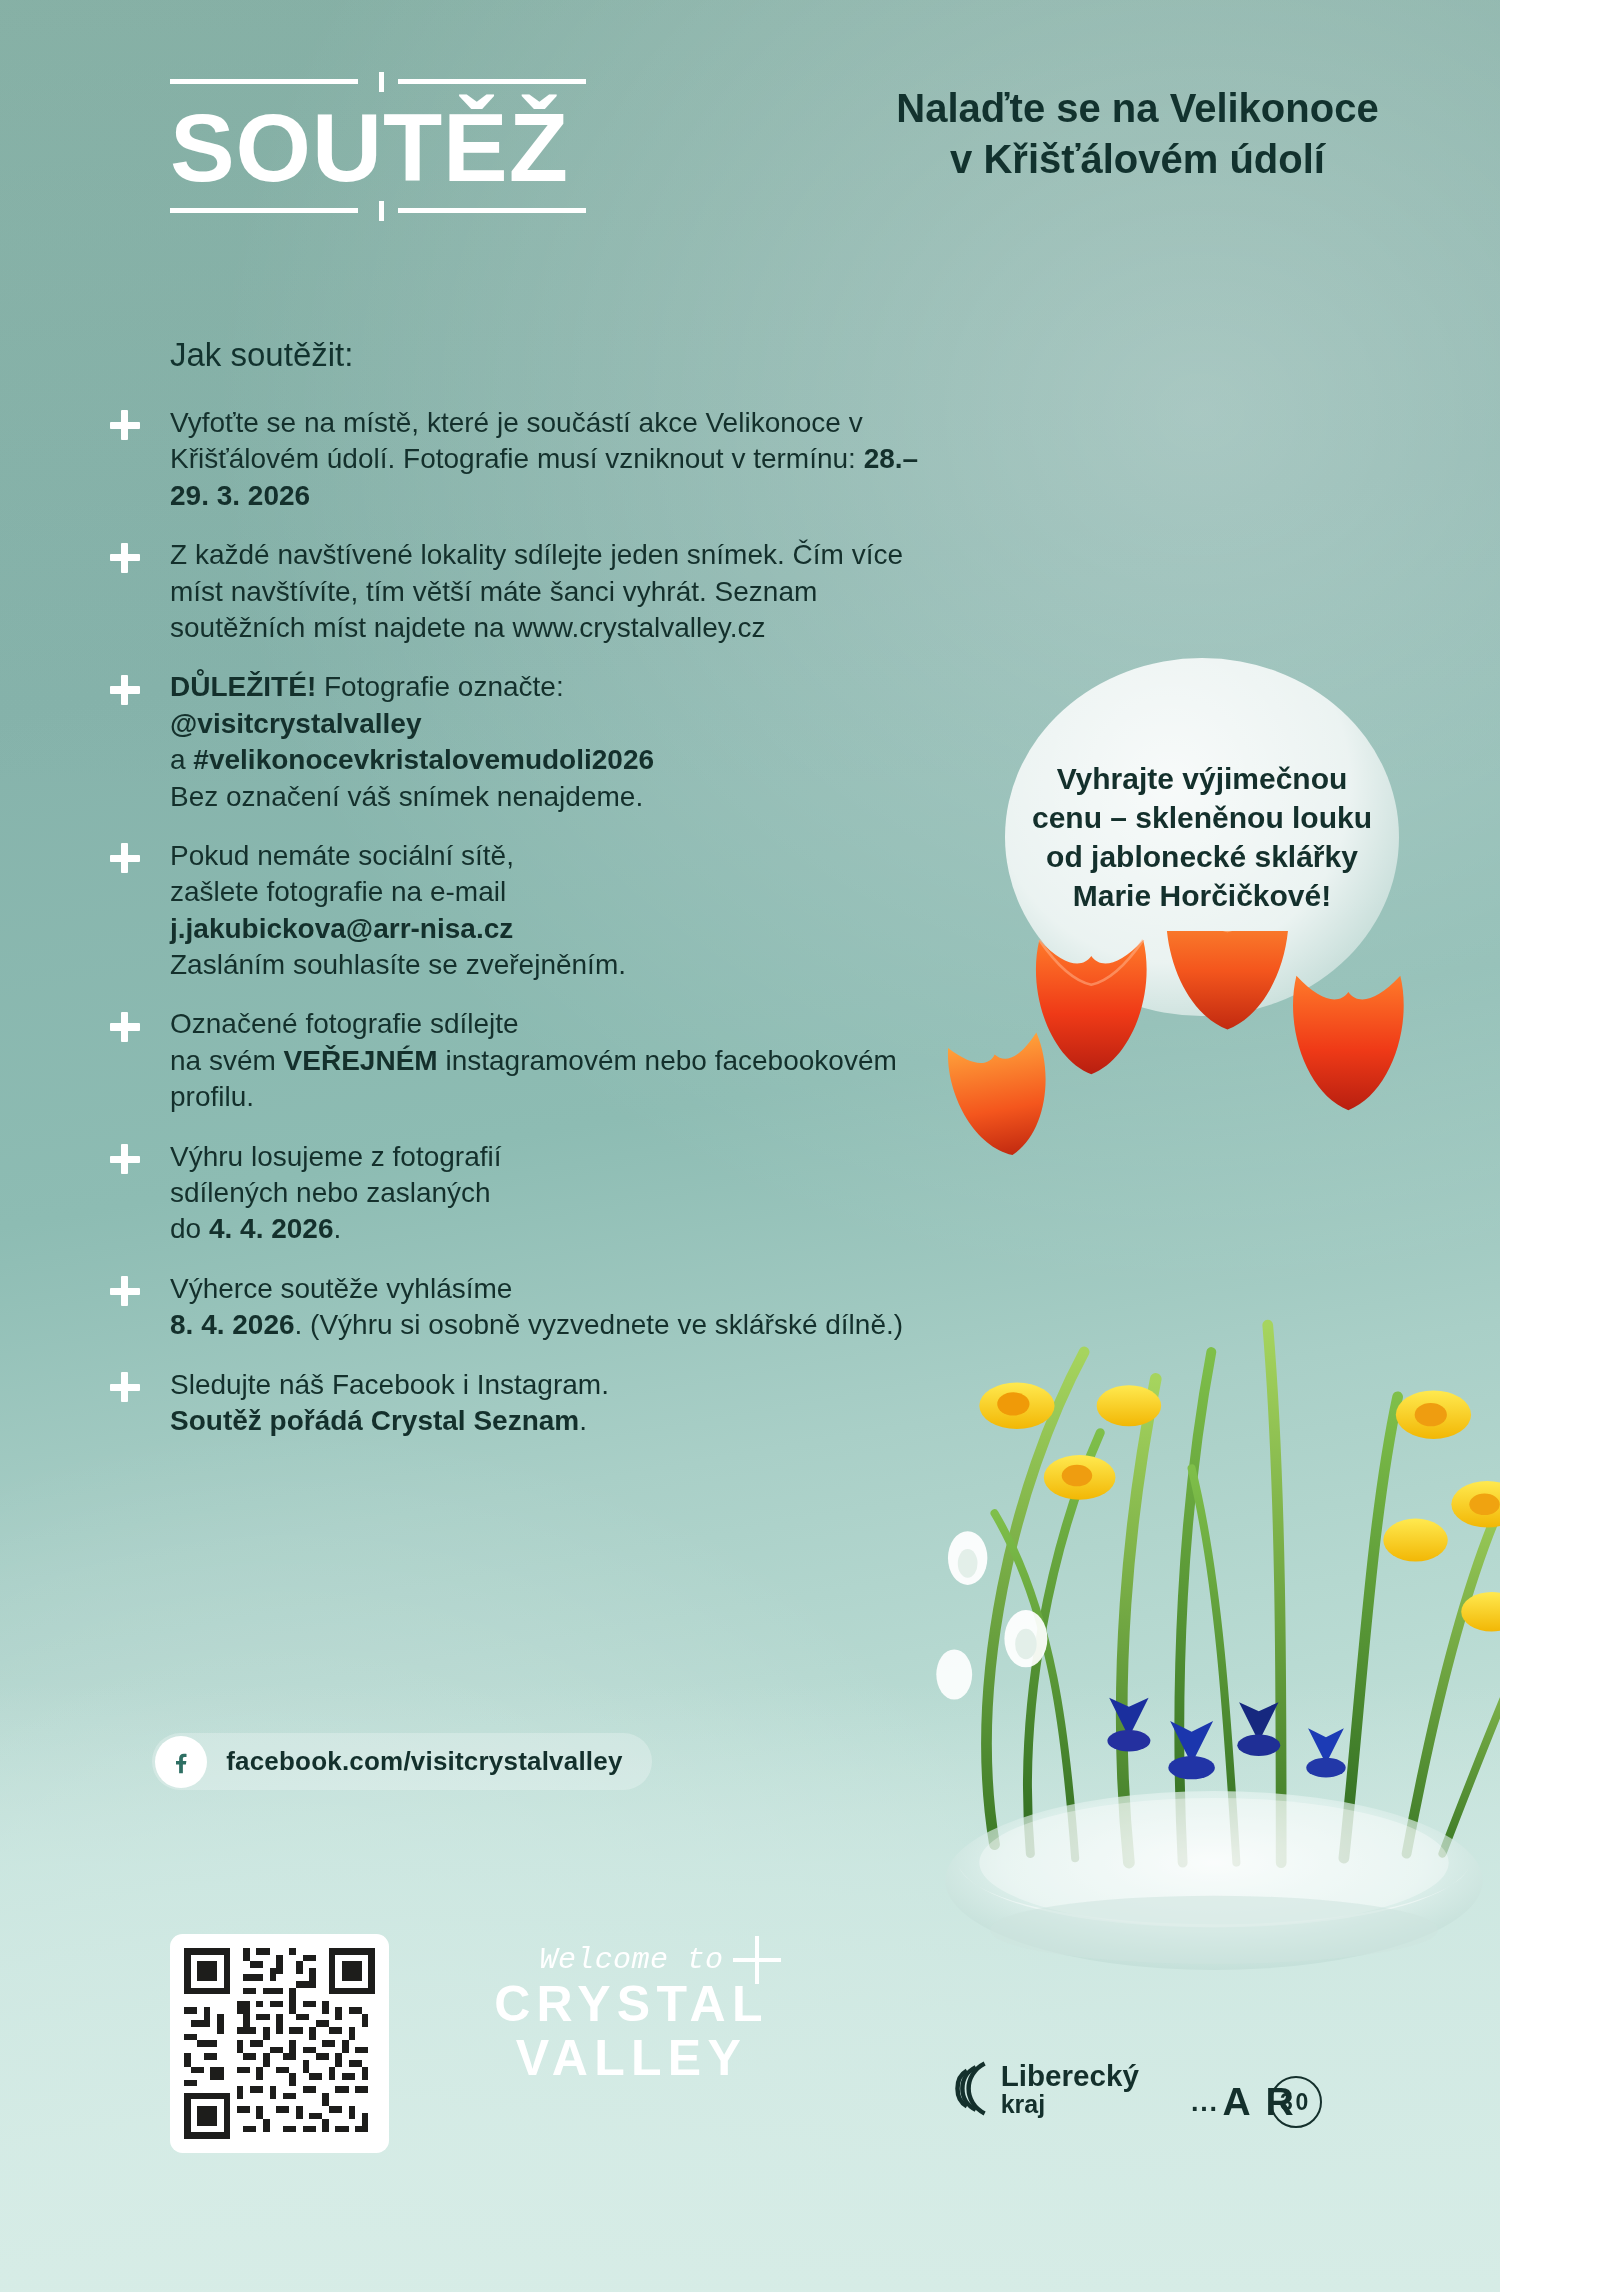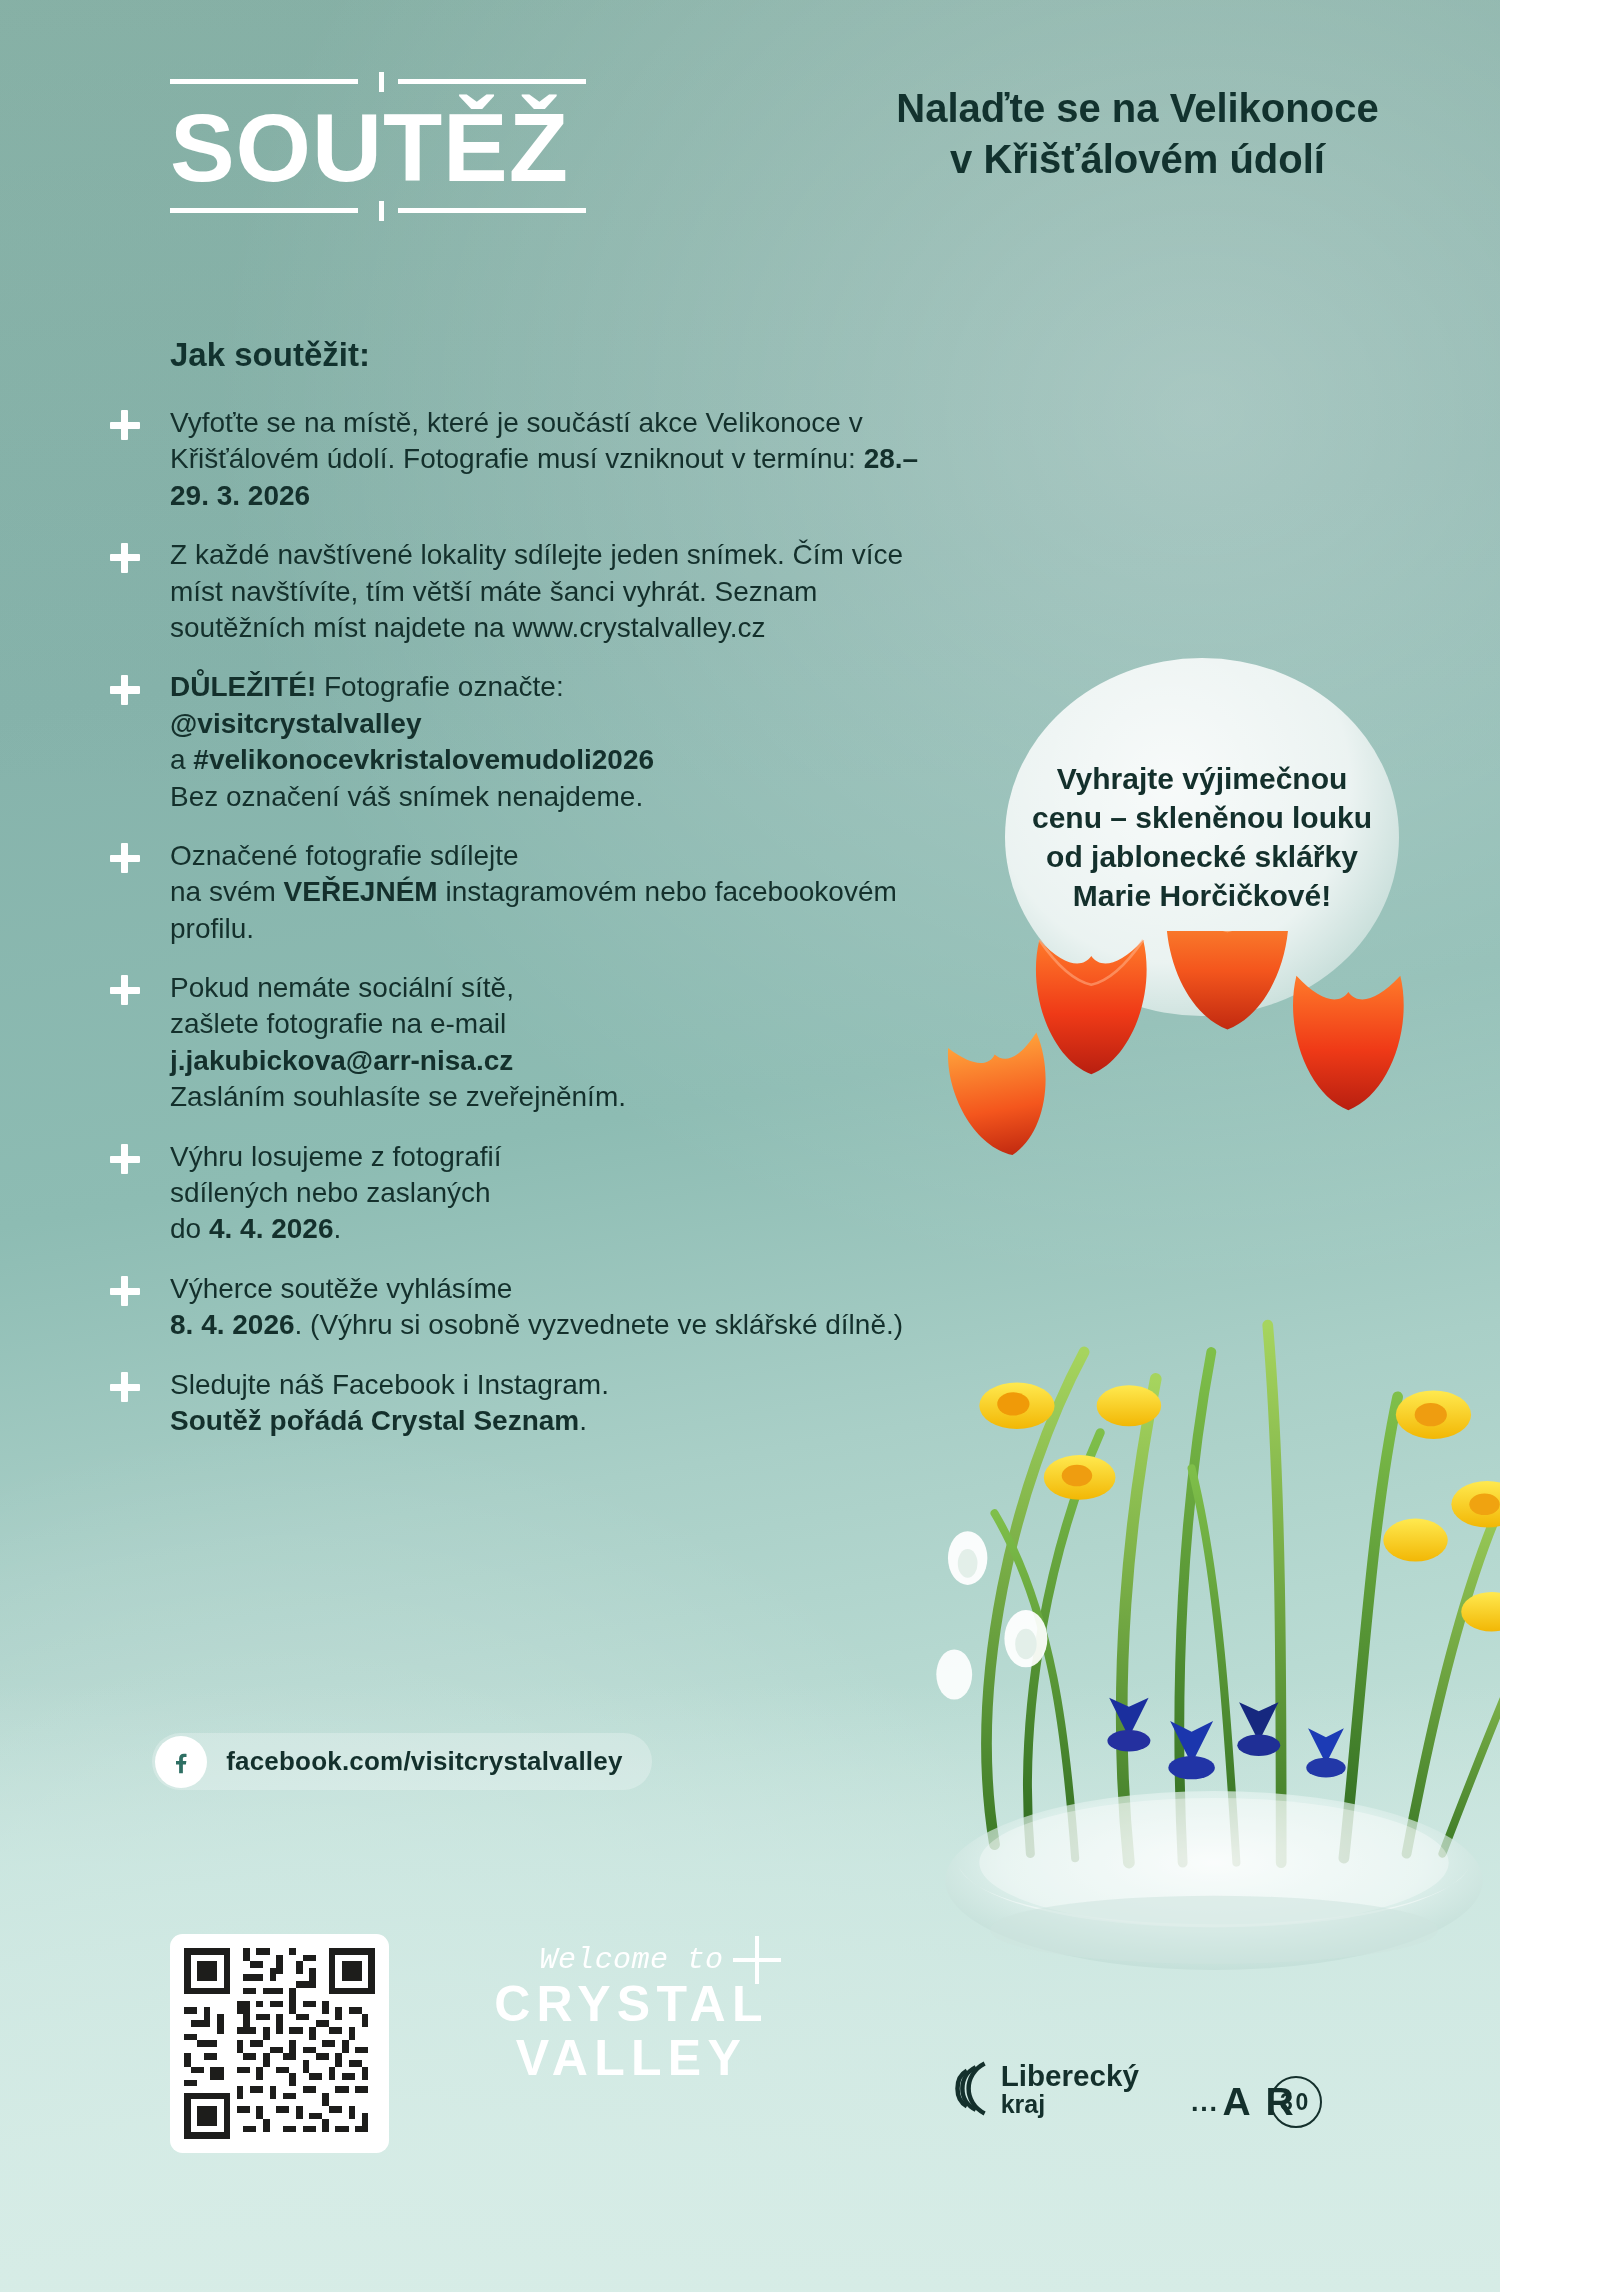--- a/index.html
+++ b/index.html
@@ -47,21 +47,21 @@
   }
   .header-title {
     position: absolute; left: 806px; top: 19.7px; width: 663px;
     color: #12322e; font-weight: 700; font-size: 40px; line-height: 1.28;
     text-align: center;
   }
 
   
   .howto-title {
     position: absolute; left: 170px; top: 336px;
-    font-size: 33px; font-weight: 700; color: #12322e;
+    font-size: 33px; font-weight: 400; color: #12322e;
   }
   .steps { position: absolute; left: 106px; top: 405px; width: 833px; }
   .step { position: relative; padding-left: 64px; margin-bottom: 23px; }
   .step .plus {
     position: absolute; left: 3.6px; top: 5.4px; width: 30px; height: 30px;
   }
   .step .plus::before, .step .plus::after {
     content: ""; position: absolute; background: #ffffff; border-radius: 0.9px;
   }
   .step .plus::before { left: 11.6px; top: 0; width: 7.2px; height: 30px; }
@@ -171,25 +171,25 @@
       <div class="step">
         <span class="plus"></span>
         <p>Z každé navštívené lokality sdílejte jeden snímek. Čím více míst navštívíte, tím větší máte šanci vyhrát. Seznam soutěžních míst najdete na www.crystalvalley.cz</p>
       </div>
       <div class="step">
         <span class="plus"></span>
         <p><b>DŮLEŽITÉ!</b> Fotografie označte:<br><b>@visitcrystalvalley</b><br>a <b>#velikonocevkristalovemudoli2026</b><br>Bez označení váš snímek nenajdeme.</p>
       </div>
       <div class="step">
         <span class="plus"></span>
+        <p>Pokud nemáte sociální sítě,<br>zašlete fotografie na e-mail<br><b>j.jakubickova@arr-nisa.cz</b><br>Zasláním souhlasíte se zveřejněním.</p>
+      </div>
+      <div class="step">
+        <span class="plus"></span>
         <p>Označené fotografie sdílejte<br>na svém <b>VEŘEJNÉM</b> instagramovém nebo facebookovém profilu.</p>
-      </div>
-      <div class="step">
-        <span class="plus"></span>
-        <p>Pokud nemáte sociální sítě,<br>zašlete fotografie na e-mail<br><b>j.jakubickova@arr-nisa.cz</b><br>Zasláním souhlasíte se zveřejněním.</p>
       </div>
       <div class="step">
         <span class="plus"></span>
         <p>Výhru losujeme z fotografií<br>sdílených nebo zaslaných<br>do <b>4. 4. 2026</b>.</p>
       </div>
       <div class="step">
         <span class="plus"></span>
         <p>Výherce soutěže vyhlásíme<br><b>8. 4. 2026</b>. (Výhru si osobně vyzvednete ve sklářské dílně.)</p>
       </div>
       <div class="step">

